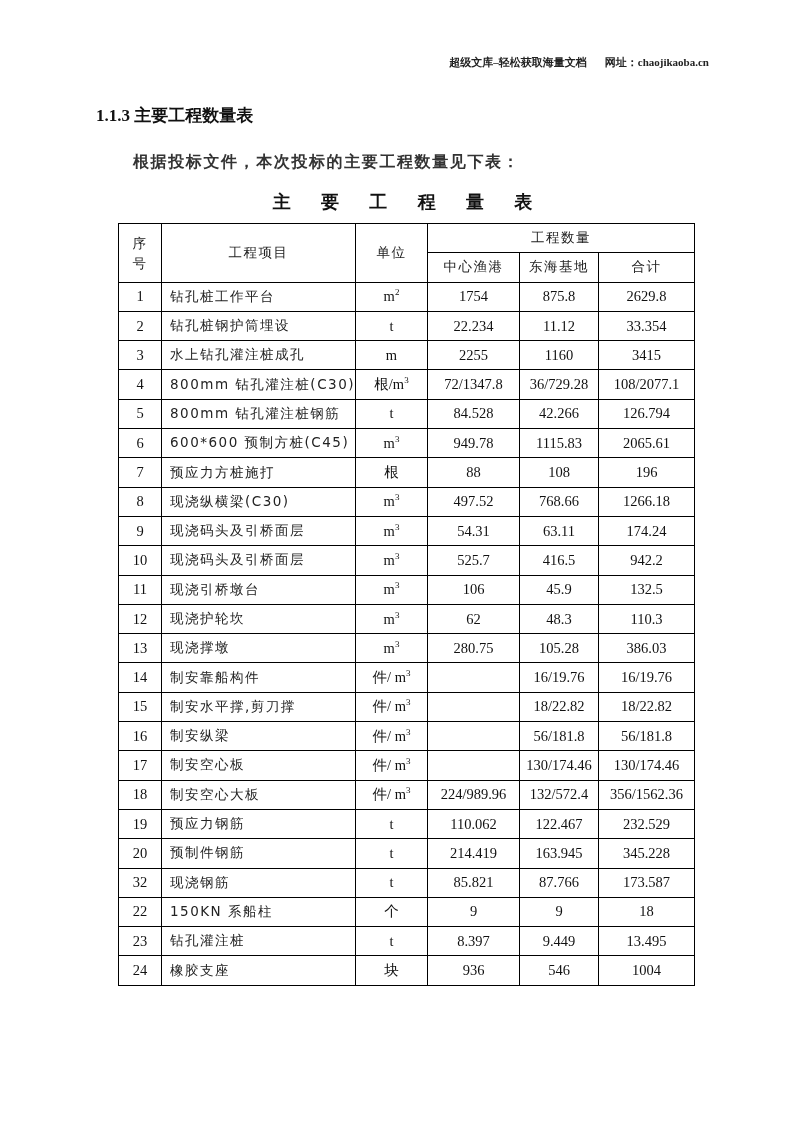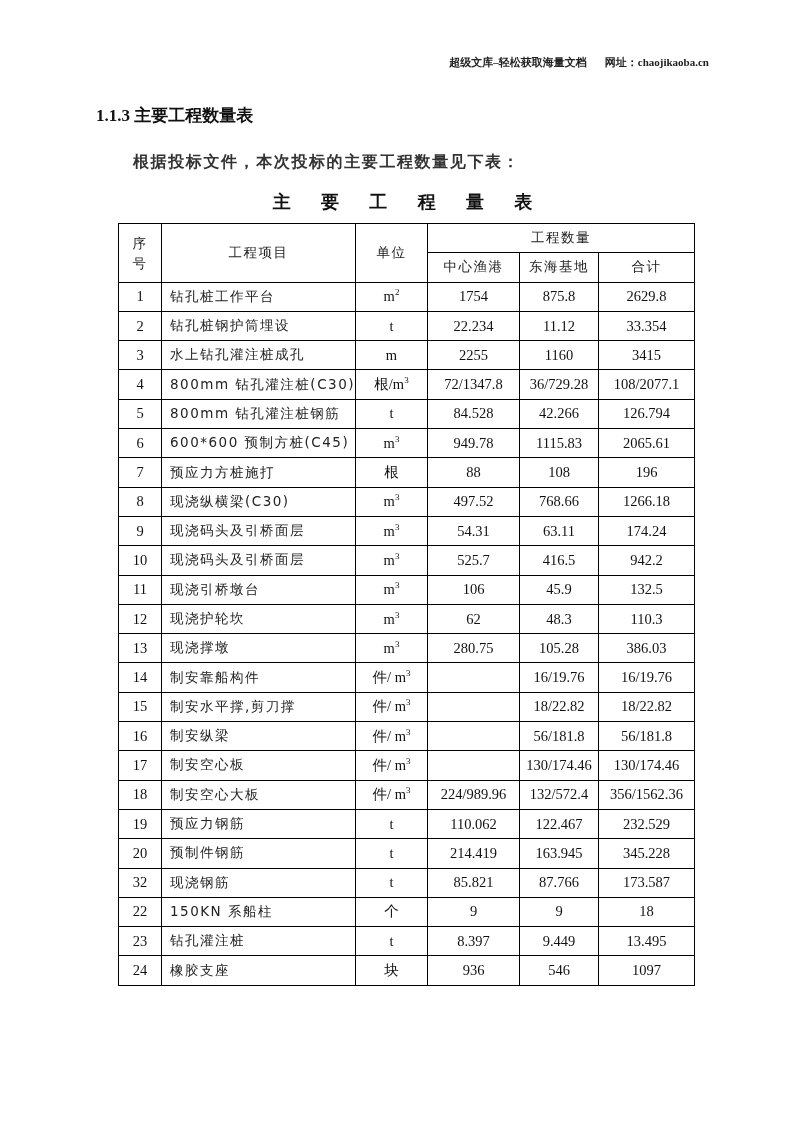--- a/index.html
+++ b/index.html
@@ -247,16 +247,16 @@
         <td class="num">8.397</td>
         <td class="num">9.449</td>
         <td class="num">13.495</td>
       </tr>
       <tr>
         <td class="num">24</td>
         <td class="name"><span>橡胶支座</span></td>
         <td class="unit"><span>块</span><sup></sup></td>
         <td class="num">936</td>
         <td class="num">546</td>
-        <td class="num">1097</td>
+        <td class="num">1004</td>
       </tr>
     </tbody>
 </table>
 
 </body></html>

